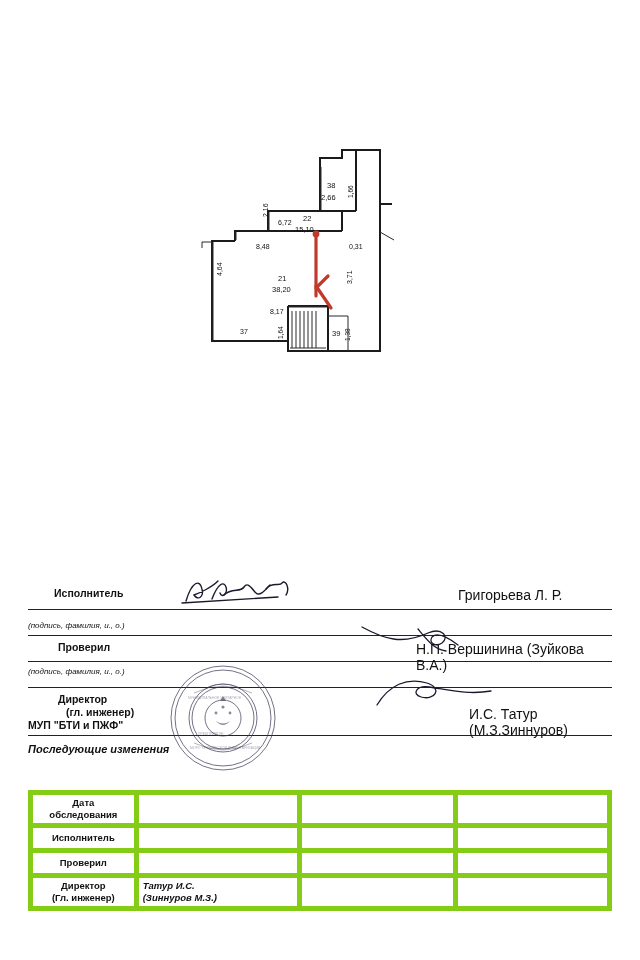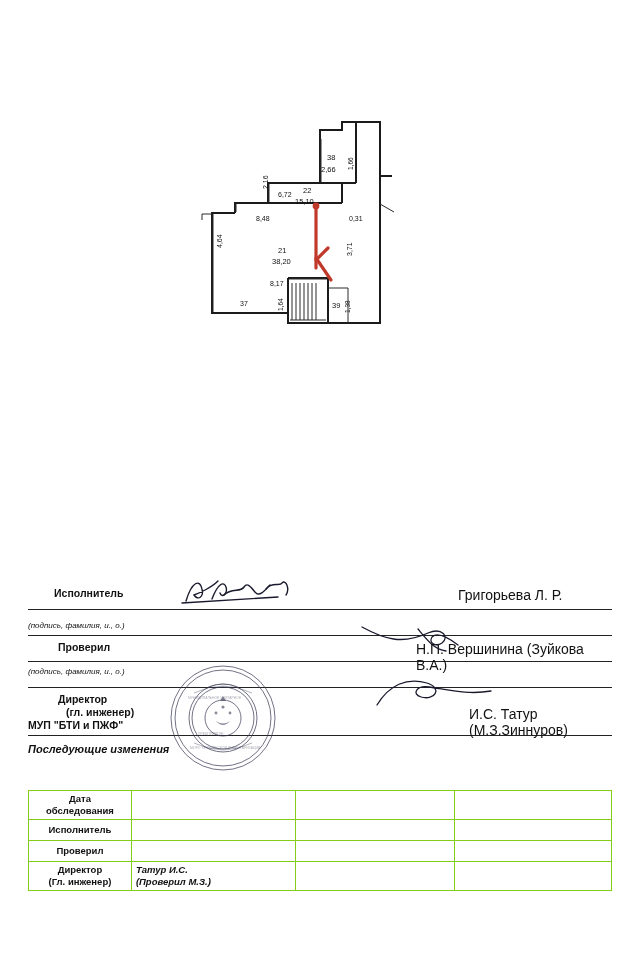--- a/index.html
+++ b/index.html
@@ -29,21 +29,21 @@
     text-align: center;
     font-size: 11.5px;
     font-weight: bold;
     letter-spacing: 0.2px;
   }
 
   
   .plan {
     position: absolute;
     left: 180px;
-    top: 108px;
+    top: 136px;
     width: 260px;
     height: 270px;
   }
   .plan svg { display: block; }
 
   
   .sig {
     position: absolute;
     left: 28px;
     top: 575px;
@@ -109,21 +109,21 @@
   
   .changes {
     position: absolute;
     left: 28px;
     top: 790px;
     width: 584px;
     border-collapse: collapse;
     font-size: 9.5px;
   }
   .changes td {
-    border: 1px solid #84cc16;
+    border: 5px solid #84cc16;
     padding: 2px 4px;
     height: 16px;
     vertical-align: middle;
   }
   .c1 { width: 96px; text-align: center; font-weight: bold; }
   .c2 { width: 164px; border-radius: 12px; }
   .c3 { width: 162px; }
   .c4 { width: 160px; }
   .tall { height: 56px; }
   .mid  { height: 18px; }
@@ -330,21 +330,21 @@
       <tr>
         <td class="c1 dir-cell">
           <div class="cellblock">
             <div>Директор</div>
             <div>(Гл. инженер)</div>
           </div>
         </td>
         <td class="c2 dir-cell">
           <div class="val-ital">
             <div>Татур И.С.</div>
-            <div>(Проверил М.З.)</div>
+            <div>(Зиннуров М.З.)</div>
           </div>
         </td>
         <td class="c3 dir-cell"></td>
         <td class="c4 dir-cell"></td>
       </tr>
     </tbody>
   </table>
 
 </div>
 

